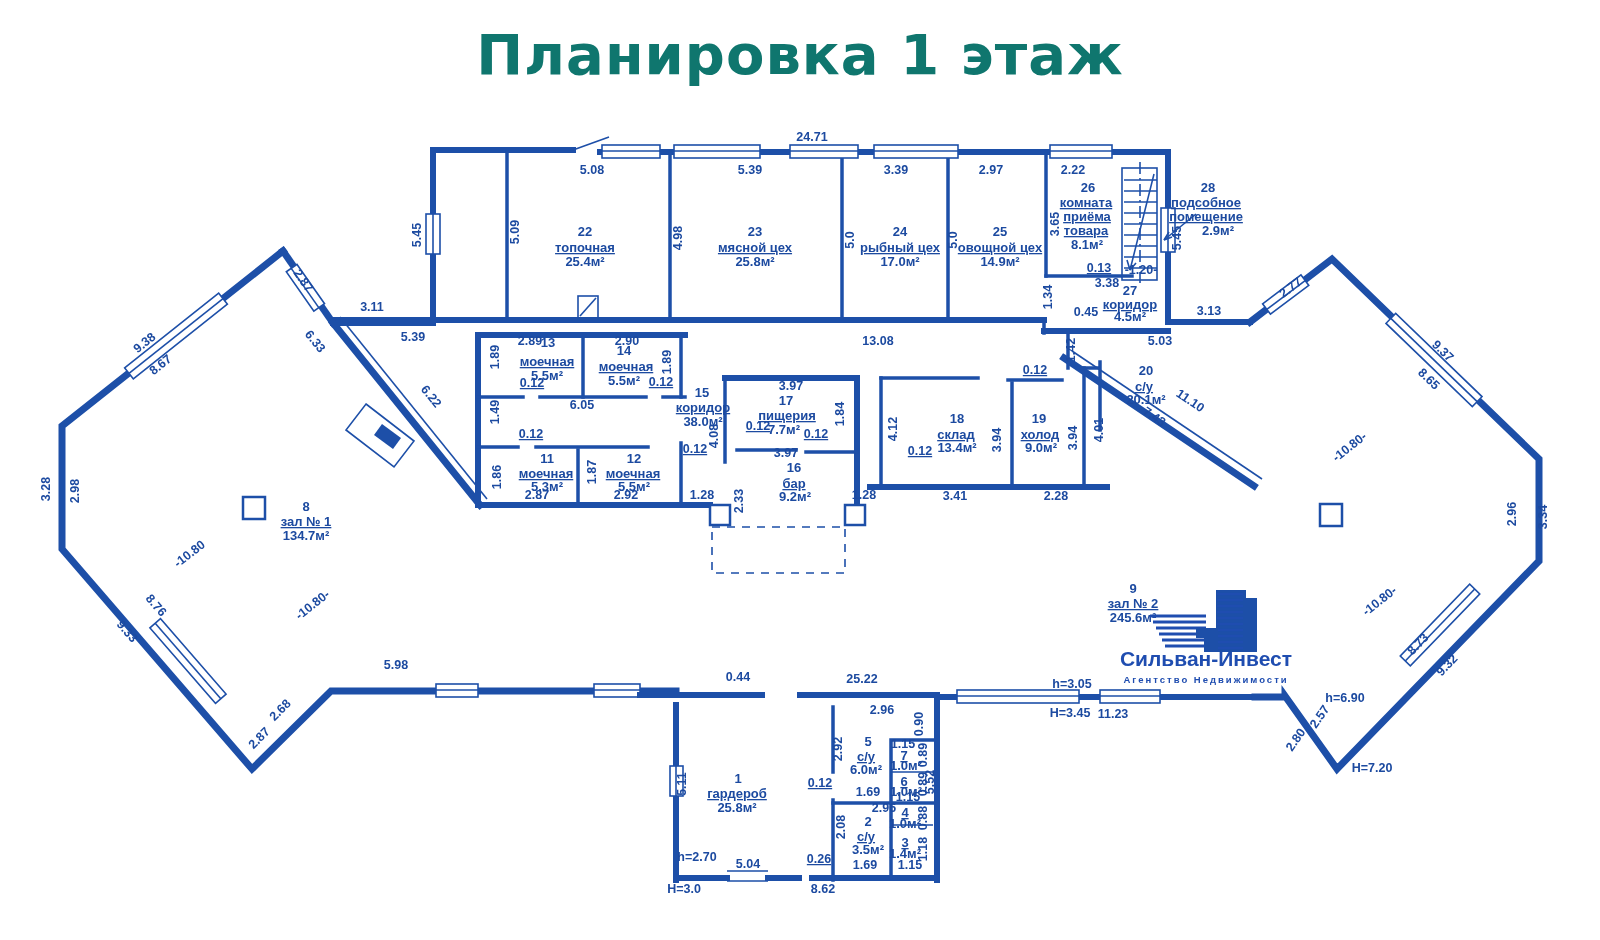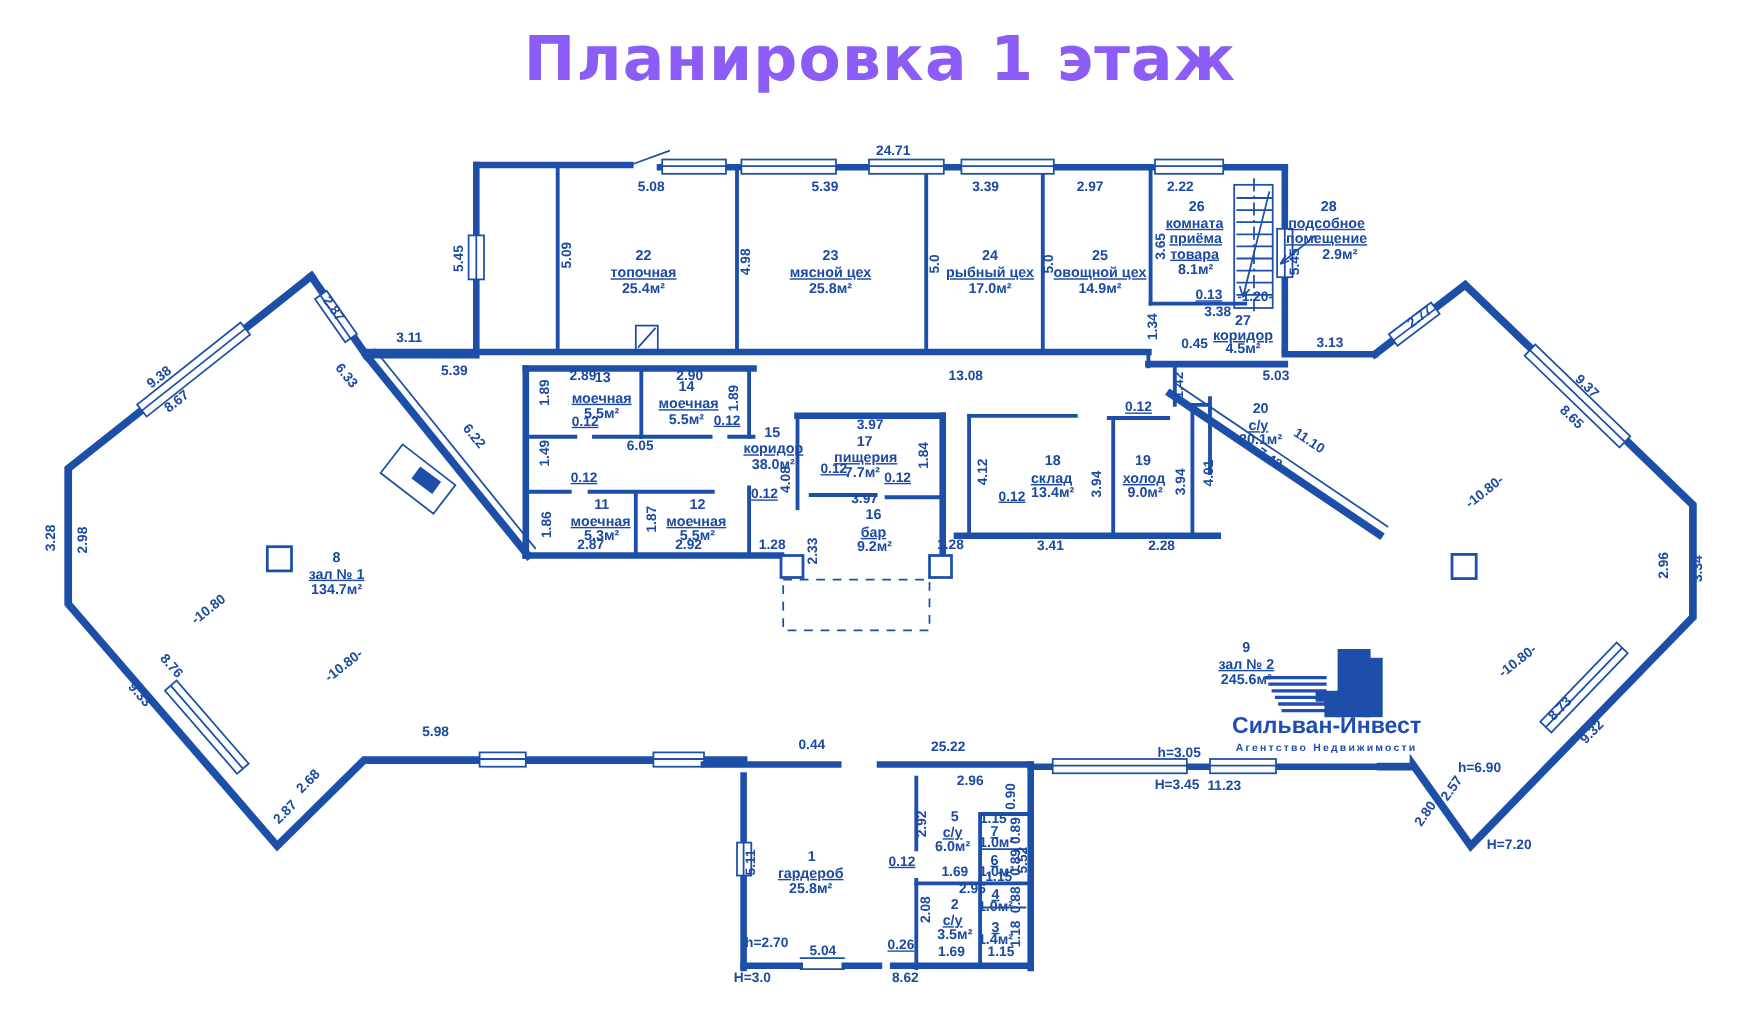--- a/index.html
+++ b/index.html
@@ -1,19 +1,19 @@
 <!DOCTYPE html>
 <html><head>
 <meta charset="utf-8">
 <style>
   html,body{margin:0;padding:0;background:#ffffff;}
   .page{position:relative;width:1600px;height:940px;background:#fff;overflow:hidden;
         font-family:"Liberation Sans",sans-serif;}
   .title{position:absolute;top:22px;left:0;width:100%;text-align:center;
-         font-size:56px;font-weight:bold;letter-spacing:1px;color:#8b5cf6;
+         font-size:56px;font-weight:bold;letter-spacing:1px;color:#0f766e;
          font-family:"DejaVu Sans",sans-serif;}
   svg{position:absolute;left:0;top:0;}
   .w{stroke:#1d4fa8;stroke-width:6;fill:none;stroke-linecap:square;}
   .w7{stroke:#1d4fa8;stroke-width:7;fill:none;stroke-linecap:square;}
   .w2{stroke:#1d4fa8;stroke-width:3.5;fill:none;stroke-linecap:square;}
   .t{stroke:#1d4fa8;stroke-width:1.6;fill:none;}
   .dash{stroke-dasharray:8 7;}
   .dadot{stroke-dasharray:12 4 2 4;}
   .win{fill:#ffffff;stroke:#1d4fa8;stroke-width:1.6;}
   .col{fill:#ffffff;stroke:#1d4fa8;stroke-width:2.5;}

